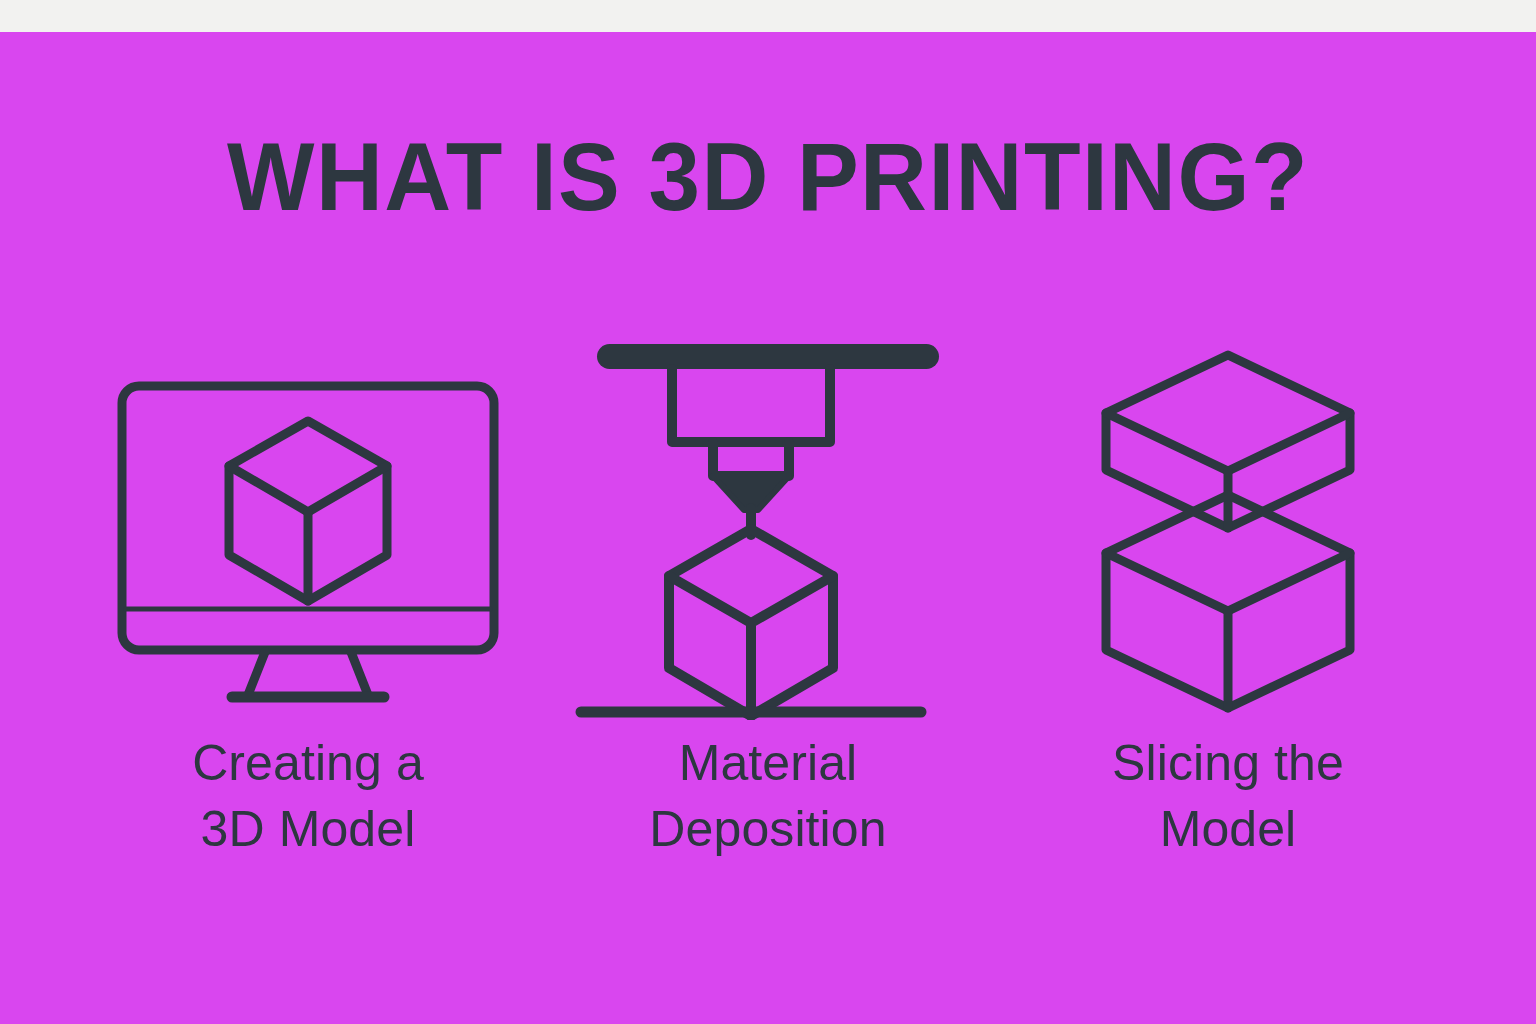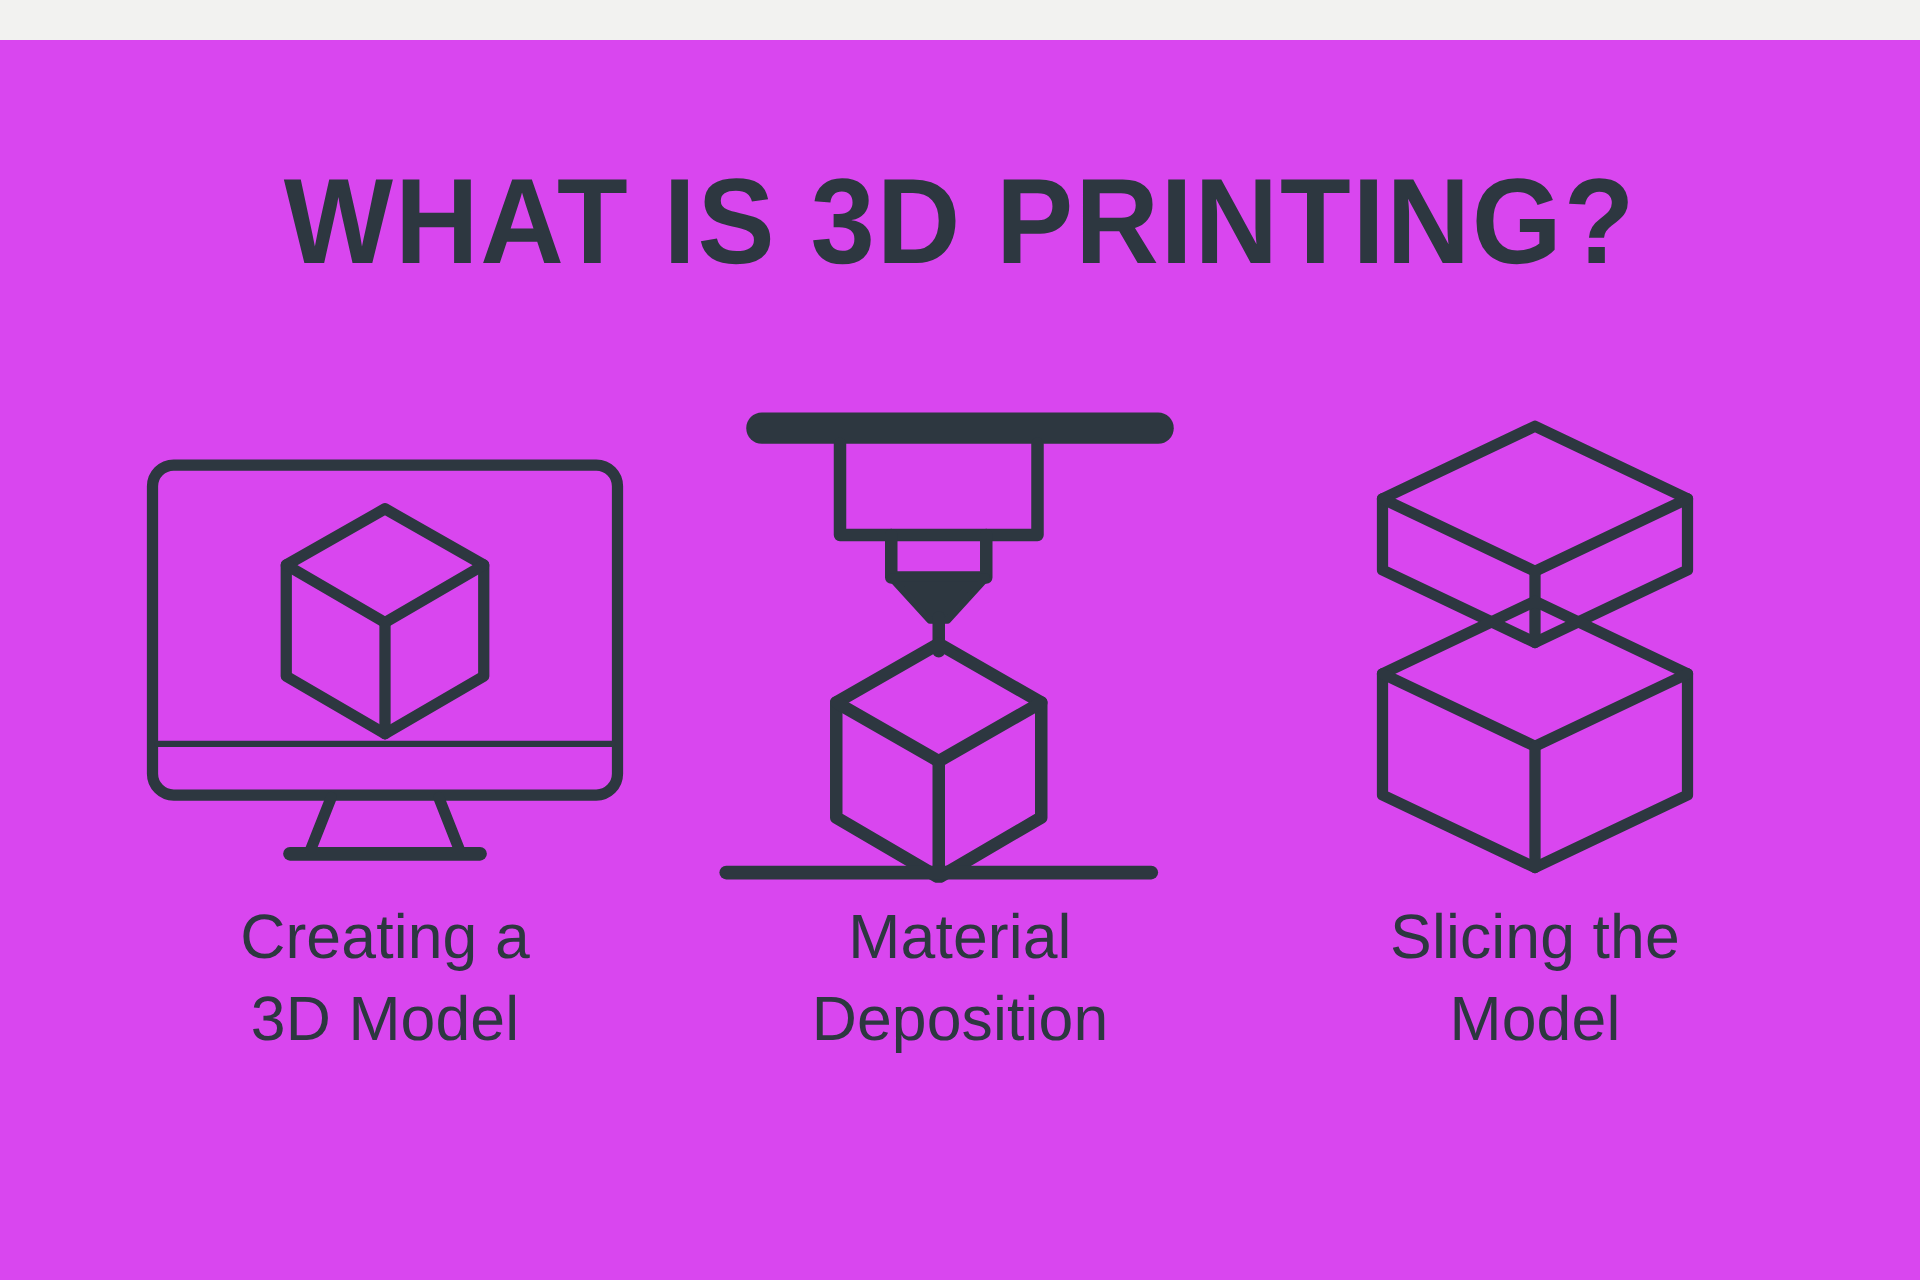--- a/index.html
+++ b/index.html
@@ -41,21 +41,21 @@
 
   
   #columns {
     position: absolute;
     left: 0;
     top: 270px;
     width: 1536px;
     height: 560px;
     display: flex;
     flex-direction: row;
-    align-items: center;
+    align-items: flex-end;
     justify-content: center;
   }
   .column {
     width: 460px;
     display: flex;
     flex-direction: column;
     align-items: center;
   }
   .icon-box {
     width: 400px;

